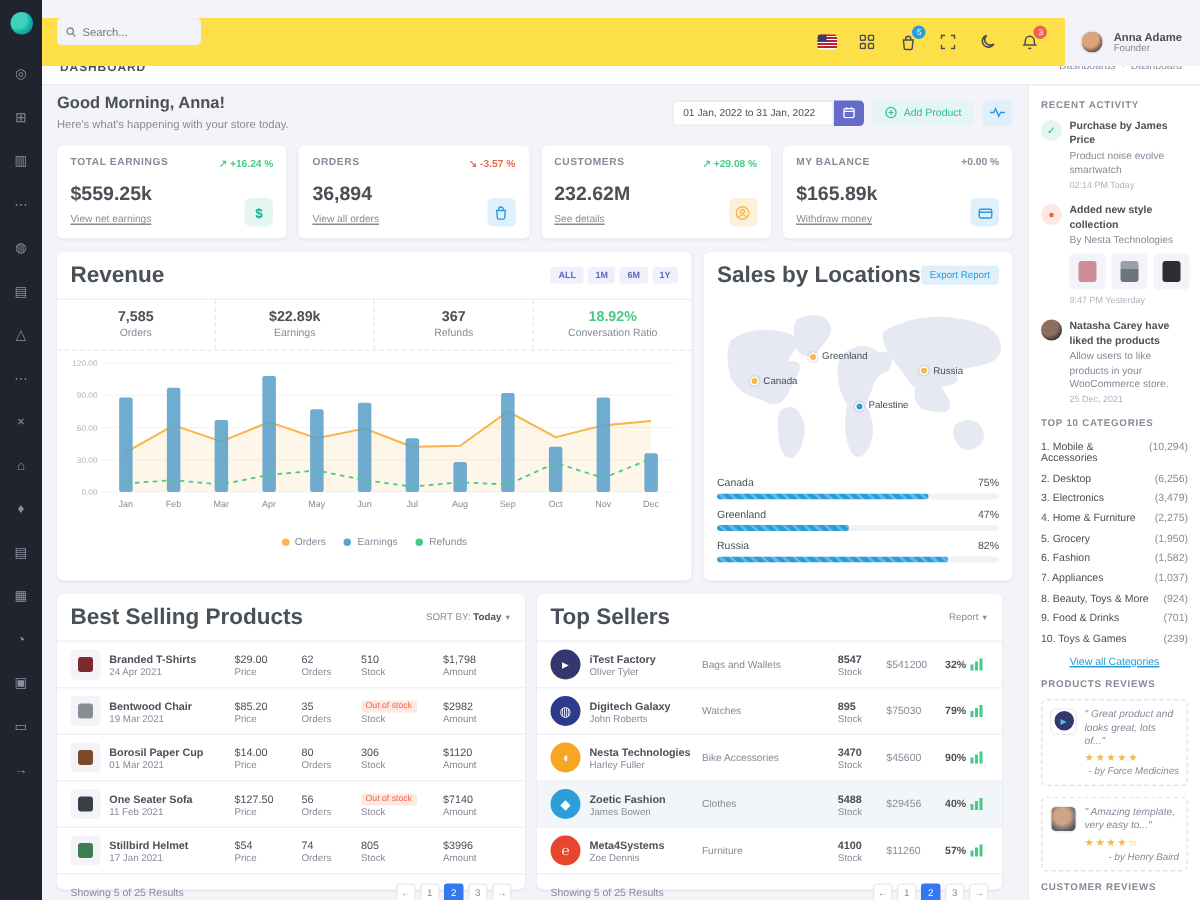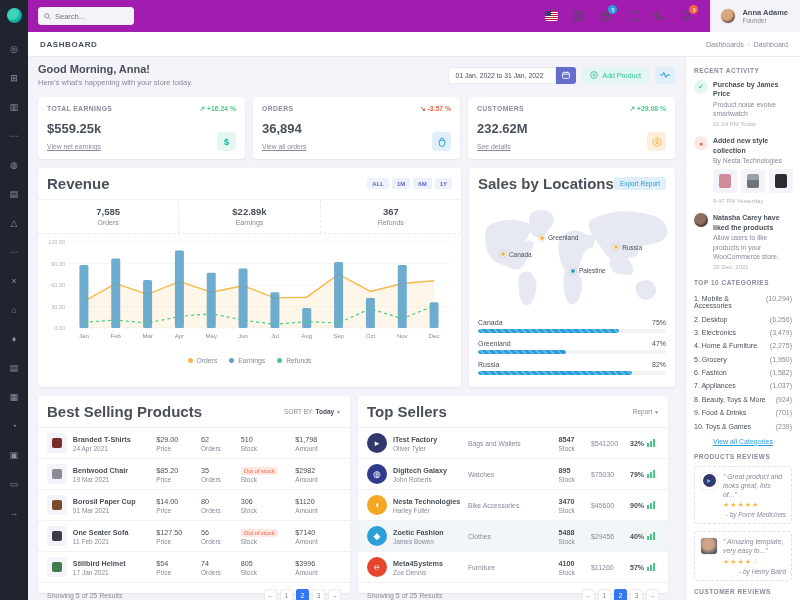--- a/index.html
+++ b/index.html
@@ -8,21 +8,21 @@
   #app { position:relative; width:800px; height:600px; background:#f3f3f9; overflow:hidden; color:#495057; }
 
   
   .leftbar { position:absolute; left:0; top:0; width:28px; height:600px; background:#20242e; z-index:30; display:flex; flex-direction:column; align-items:center; }
   .logo { width:28px; height:30px; display:flex; align-items:center; justify-content:center; }
   .logo-dot { width:15px; height:15px; border-radius:50%; background:radial-gradient(circle at 35% 35%, #3cd2bb 0 40%, #0ab39c 60%, #2a6fc9 100%); }
   .railicons { display:flex; flex-direction:column; align-items:center; gap:0; margin-top:4px; }
   .railicon { width:28px; height:29px; display:flex; align-items:center; justify-content:center; color:#8a90a0; font-size:9px; cursor:pointer; }
 
   
-  .header { position:absolute; left:28px; top:0; right:0; height:32px; background:#a21caf; z-index:20; display:flex; align-items:center; }
+  .header { position:absolute; left:28px; top:12px; right:0; height:32px; background:#fde047; z-index:20; display:flex; align-items:flex-start; }
   .search { margin-left:10px; width:96px; height:18px; background:#f3f3f9; border:1px solid #eef0f5; border-radius:3px; display:flex; align-items:center; padding:0 5px; gap:4px; }
   .search input { border:0; background:transparent; outline:none; width:72px; font-size:7.5px; color:#495057; font-family:"Liberation Sans",sans-serif; }
   .hicons { margin-left:auto; display:flex; align-items:center; gap:13px; padding-right:0; }
   .hicon { position:relative; width:14px; height:14px; display:flex; align-items:center; justify-content:center; color:#495057; cursor:pointer; }
   .hicon svg { display:block; }
   .flag { width:13px; height:10px; border-radius:2px; background:linear-gradient(#b22234 0 10%, #fff 10% 20%, #b22234 20% 30%, #fff 30% 40%, #b22234 40% 50%, #fff 50% 60%, #b22234 60% 70%, #fff 70% 80%, #b22234 80% 90%, #fff 90%); position:relative; overflow:hidden; }
   .flag:before { content:""; position:absolute; left:0; top:0; width:6px; height:5px; background:#3c3b6e; }
   .hbadge { position:absolute; top:-4px; right:-5px; min-width:9px; height:9px; border-radius:5px; font-size:5.5px; color:#fff; display:flex; align-items:center; justify-content:center; padding:0 2px; }
   .hbadge.blue { background:#299cdb; }
   .hbadge.red { background:#f06548; }
@@ -312,20 +312,32 @@
         <div class="val">232.62M</div>
         <a class="lnk">See details</a>
         <span class="ibox orange">
           <svg width="10" height="10" viewBox="0 0 12 12">
               <circle cx="6" cy="6" r="5" fill="none" stroke="#f7b84b" stroke-width="1.1"></circle>
               <circle cx="6" cy="4.8" r="1.6" fill="none" stroke="#f7b84b" stroke-width="1.1"></circle>
               <path d="M3 9.3 a3.4 3.4 0 0 1 6 0" fill="none" stroke="#f7b84b" stroke-width="1.1"></path>
             </svg>
         </span>
       </div>
+      <div class="scard">
+        <div class="t">MY BALANCE</div>
+        <div class="trend flat">+0.00 %</div>
+        <div class="val">$165.89k</div>
+        <a class="lnk">Withdraw money</a>
+        <span class="ibox sky">
+          <svg width="10" height="10" viewBox="0 0 12 12">
+              <rect x="1" y="3" width="10" height="7" rx="1.3" fill="none" stroke="#299cdb" stroke-width="1.1"></rect>
+              <line x1="1" y1="5.4" x2="11" y2="5.4" stroke="#299cdb" stroke-width="1.1"></line>
+            </svg>
+        </span>
+      </div>
     </div>
 
     <div class="midrow">
       <div class="card rev-card">
         <div class="card-head">
           <h3>Revenue</h3>
           <div class="chips">
             <span class="chip">ALL</span>
             <span class="chip">1M</span>
             <span class="chip">6M</span>
@@ -337,20 +349,24 @@
               <div class="v">7,585</div>
               <div class="l">Orders</div>
             </div>
           <div class="rev-stat">
               <div class="v">$22.89k</div>
               <div class="l">Earnings</div>
             </div>
           <div class="rev-stat">
               <div class="v">367</div>
               <div class="l">Refunds</div>
+            </div>
+          <div class="rev-stat">
+              <div class="v accent">18.92%</div>
+              <div class="l">Conversation Ratio</div>
             </div>
         </div>
         <div class="chart-wrap">
           <svg id="revchart" width="414" height="116" viewBox="0 0 414 116">
               <line x1="26" y1="92" x2="408" y2="92" stroke="#f1f2f5" stroke-width="0.6"></line>
               <text x="23" y="94" text-anchor="end" font-size="5.5" fill="#adb5bd" font-family="Liberation Sans, sans-serif">0.00</text>
               <line x1="26" y1="70.5" x2="408" y2="70.5" stroke="#f1f2f5" stroke-width="0.6"></line>
               <text x="23" y="72.5" text-anchor="end" font-size="5.5" fill="#adb5bd" font-family="Liberation Sans, sans-serif">30.00</text>
               <line x1="26" y1="49" x2="408" y2="49" stroke="#f1f2f5" stroke-width="0.6"></line>
               <text x="23" y="51" text-anchor="end" font-size="5.5" fill="#adb5bd" font-family="Liberation Sans, sans-serif">60.00</text>

